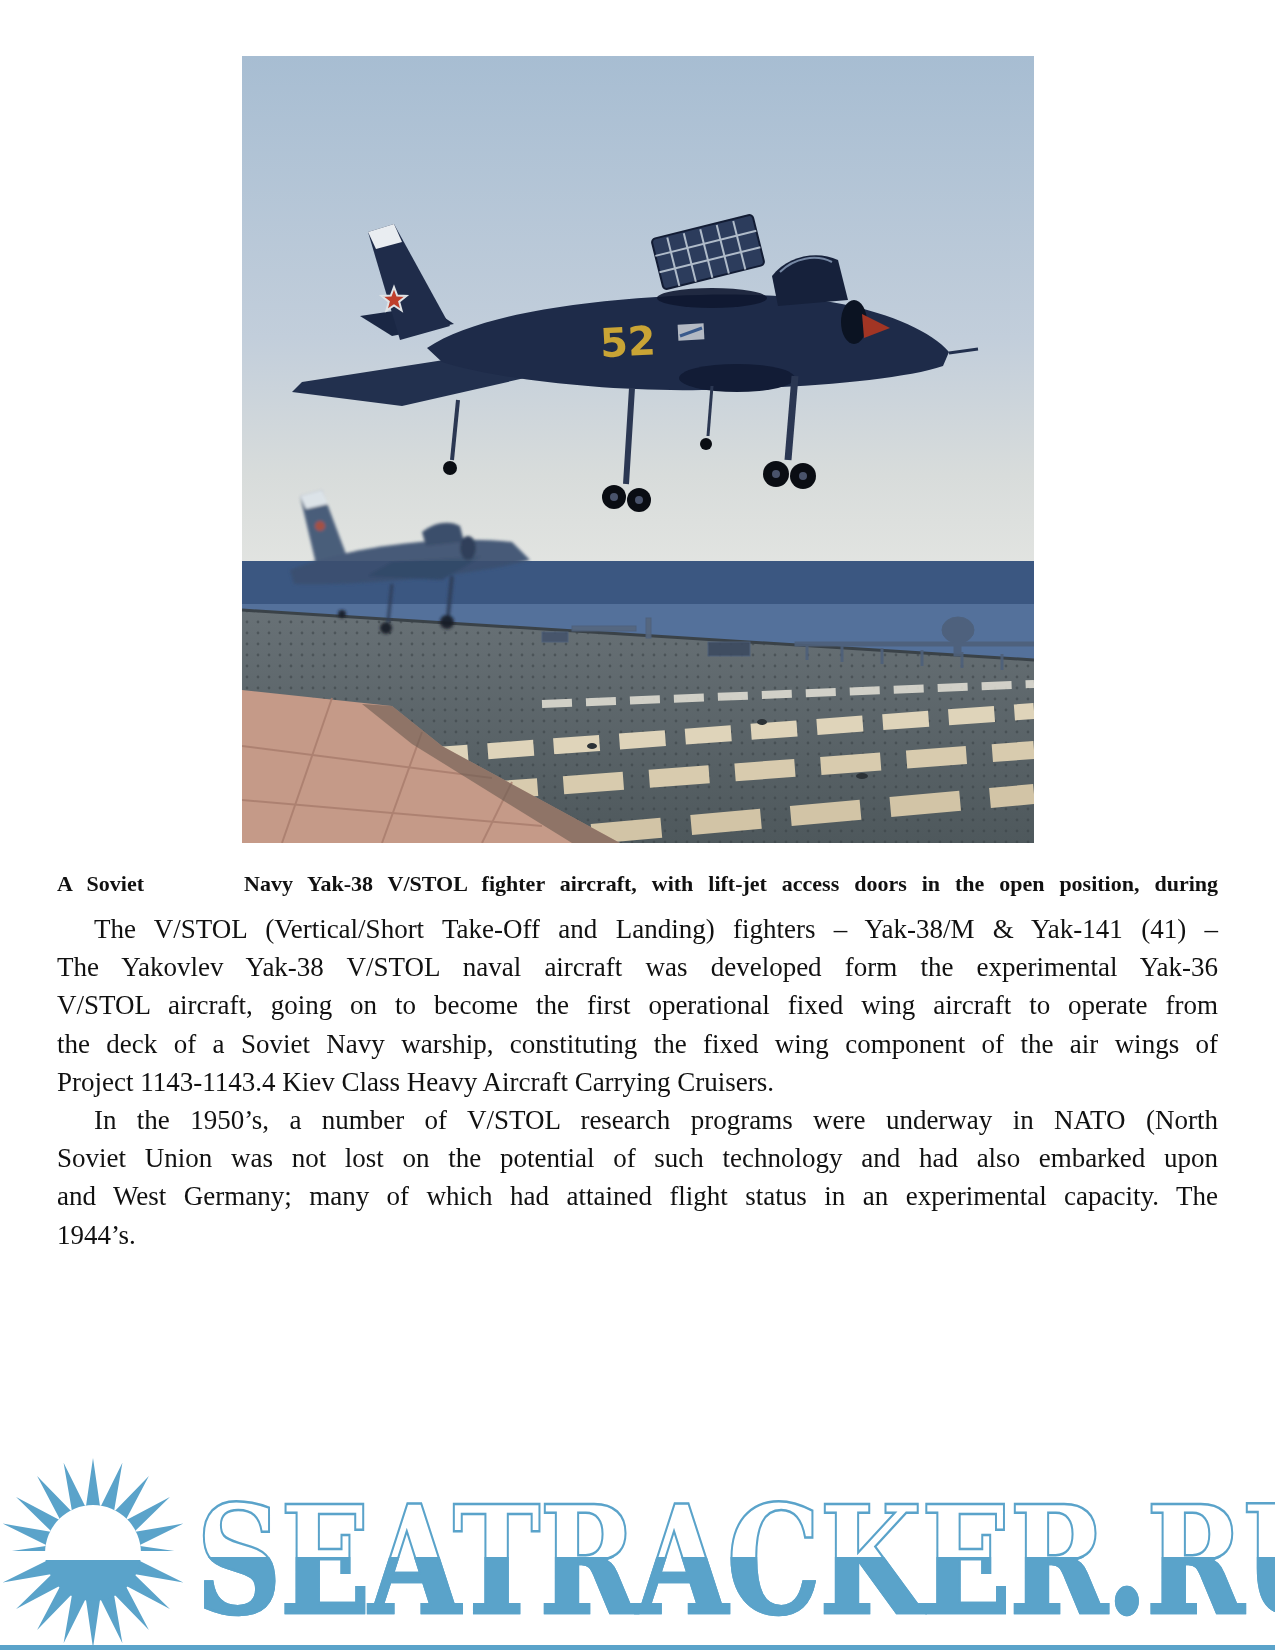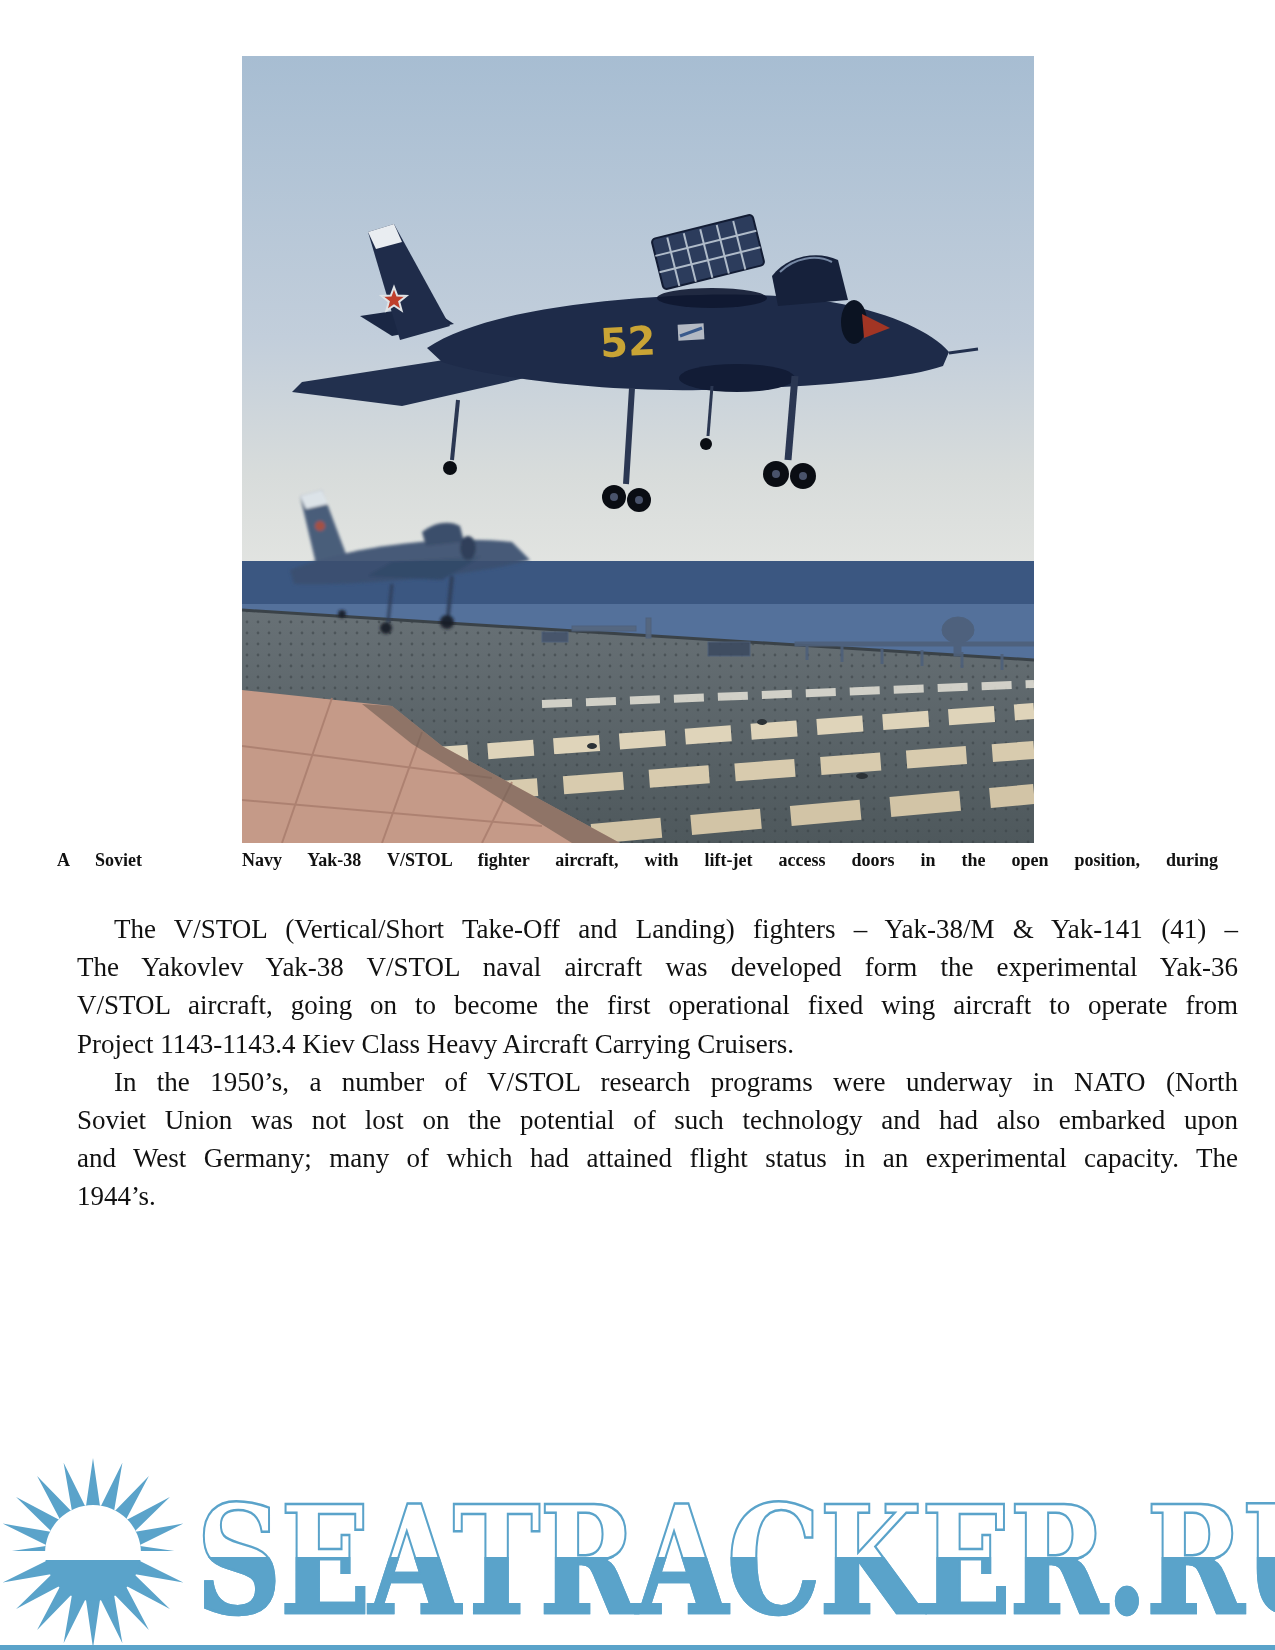--- a/index.html
+++ b/index.html
@@ -4,29 +4,29 @@
 <style>
   html,body{margin:0;padding:0;background:#e8e8e8;}
   .page{position:relative;width:1275px;height:1650px;background:#ffffff;margin:0 auto;overflow:hidden;
         font-family:"Liberation Serif", serif;color:#111;}
 
   
   .photo{position:absolute;left:242px;top:56px;width:792px;height:787px;}
   .photo svg{display:block;width:100%;height:100%;}
 
   
-  .caption{position:absolute;left:57px;top:846px;width:1161px;
-           font-weight:bold;font-size:18px;line-height:28px;}
+  .caption{position:absolute;left:57px;top:870px;width:1161px;
+           font-weight:bold;font-size:22px;line-height:28px;}
   .cap-line1{white-space:nowrap;text-align:justify;text-align-last:justify;width:100%;}
   .cap-spacer{display:inline-block;width:100px;}
   .credit{font-weight:normal;}
 
   
   .article{position:absolute;left:57px;top:910px;width:1161px;
-           font-size:27px;line-height:38.2px;margin-left:20px;}
+           font-size:27px;line-height:38.2px;}
   .article .line{text-align:justify;text-align-last:justify;white-space:nowrap;}
   .article .line.first{padding-left:37px;}
   .article .line.last{text-align-last:left;}
 
   
   .logo-text{position:absolute;left:196px;top:1485px;height:150px;white-space:nowrap;
              font-family:"DejaVu Serif", serif;font-weight:bold;font-size:150px;line-height:150px;
              letter-spacing:-2px;transform:scaleX(0.79);transform-origin:0 0;
              background:linear-gradient(to bottom,#ffffff 0px,#ffffff 72px,#5aa3ca 72px,#5aa3ca 150px);
              -webkit-background-clip:text;background-clip:text;color:transparent;
@@ -186,20 +186,21 @@
 
   <figcaption class="caption">
     <div class="cap-line1"><span>A Soviet</span><span class="cap-spacer"></span><span>Navy Yak-38 V/STOL fighter aircraft, with lift-jet access doors in the open position, during</span></div>
   </figcaption>
 
   <div class="article">
       <div>
         <div class="line first">The V/STOL (Vertical/Short Take-Off and Landing) fighters – Yak-38/M &amp; Yak-141 (41) –</div>
         <div class="line">The Yakovlev Yak-38 V/STOL naval aircraft was developed form the experimental Yak-36</div>
         <div class="line">V/STOL aircraft, going on to become the first operational fixed wing aircraft to operate from</div>
+        <div class="line">the deck of a Soviet Navy warship, constituting the fixed wing component of the air wings of</div>
         <div class="line last">Project 1143-1143.4 Kiev Class Heavy Aircraft Carrying Cruisers.</div>
       </div>
       <div>
         <div class="line first">In the 1950’s, a number of V/STOL research programs were underway in NATO (North</div>
         <div class="line">Soviet Union was not lost on the potential of such technology and had also embarked upon</div>
         <div class="line">and West Germany; many of which had attained flight status in an experimental capacity. The</div>
         <div class="line last">1944’s.</div>
       </div>
     </div>
 

